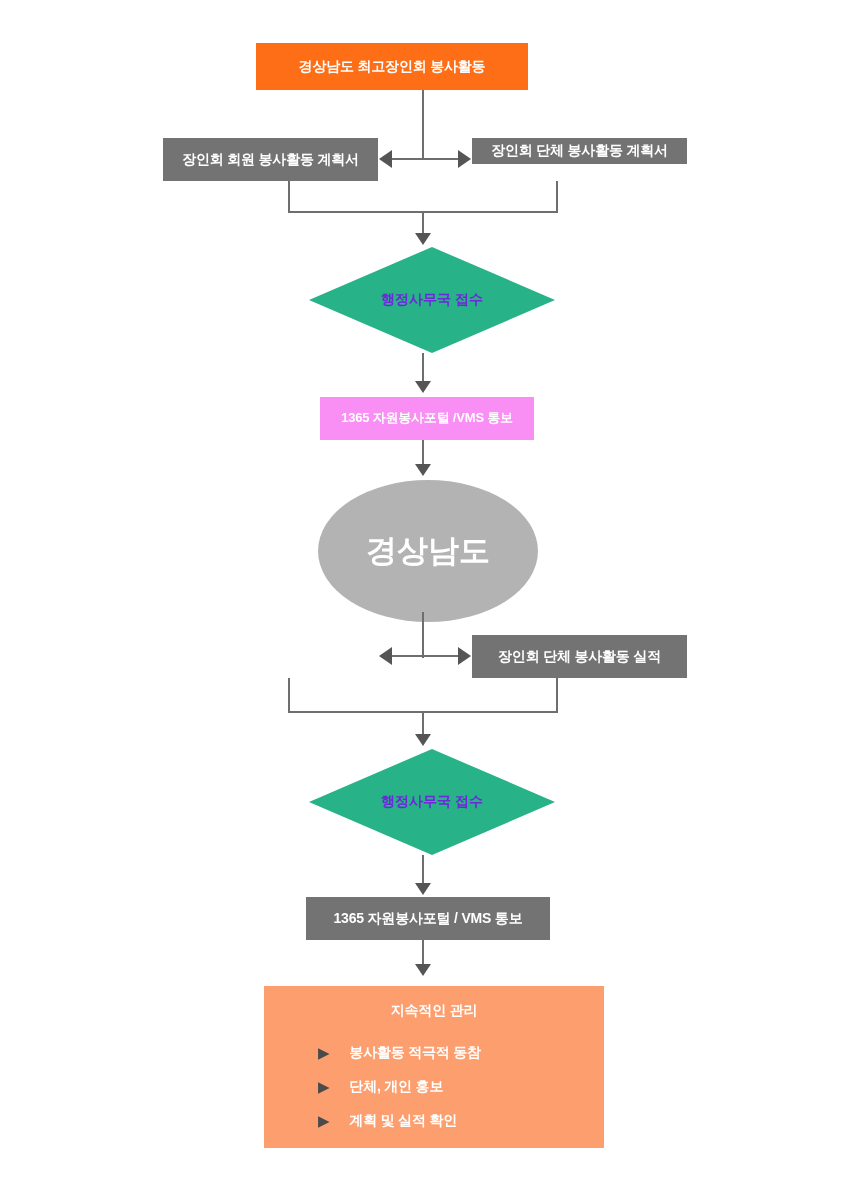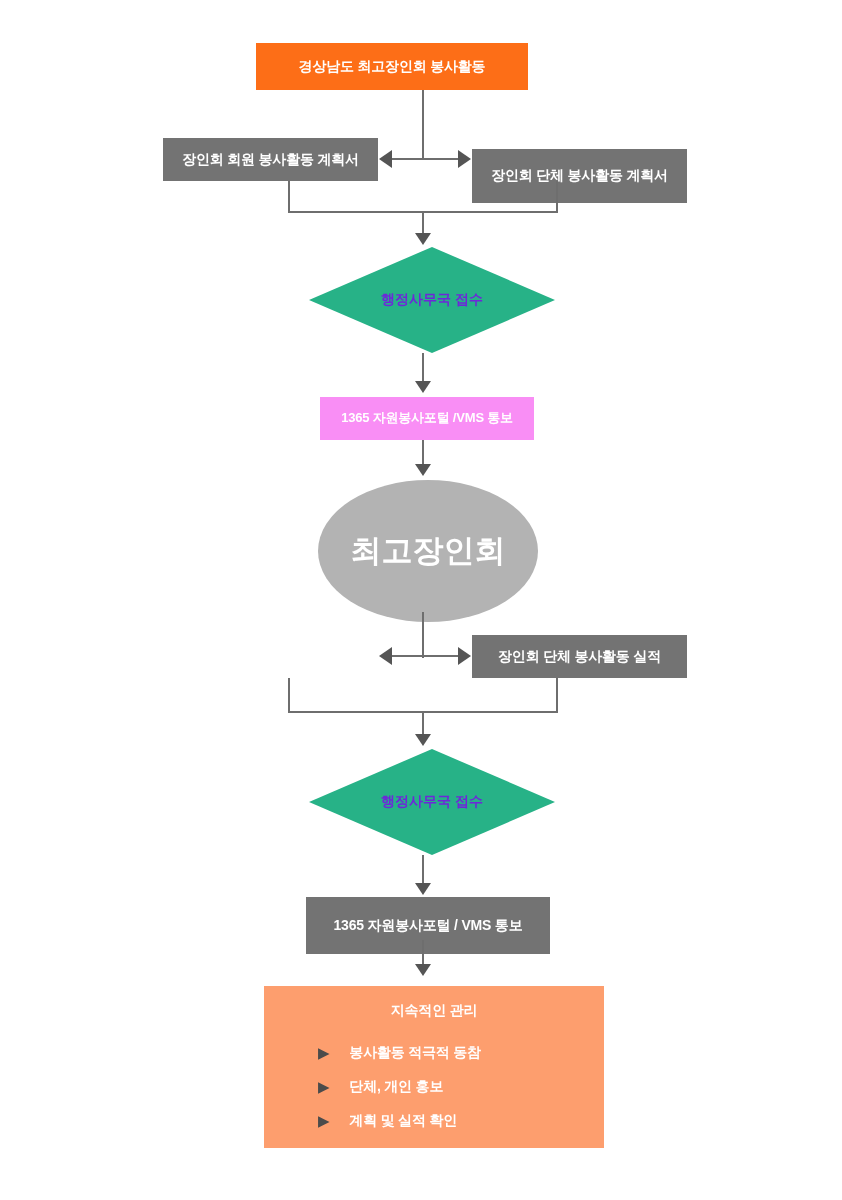--- a/index.html
+++ b/index.html
@@ -37,24 +37,24 @@
     font-weight: 700;
   }
 
   
   .cyan {
     background: #737373;
     font-size: 14px;
     font-weight: 700;
   }
   #n-plan-member { left: 163px; top: 138px; width: 215px; height: 43px; }
-  #n-plan-group  { left: 472px; top: 149px; width: 215px; height: 54px; }
+  #n-plan-group  { left: 472px; top: 138px; width: 215px; height: 26px; }
   #n-start-member { left: 163px; top: 635px; width: 215px; height: 43px; }
   #n-result-group { left: 472px; top: 635px; width: 215px; height: 43px; }
-  #n-vms2 { left: 306px; top: 897px; width: 244px; height: 57px; font-size: 14px; }
+  #n-vms2 { left: 306px; top: 897px; width: 244px; height: 43px; font-size: 14px; }
 
   
   #n-vms1 {
     left: 320px; top: 397px; width: 214px; height: 43px;
     background: #f98ef5;
     font-size: 13px;
     font-weight: 700;
   }
 
   
@@ -179,21 +179,21 @@
   </div>
 
   <div class="conn vline" style="left:422px; top:353px; height:30px;"></div>
   <div class="arrow-down" style="left:415px; top:381px;"></div>
 
   <div class="node" id="n-vms1">1365 자원봉사포털 /VMS 통보</div>
 
   <div class="conn vline" style="left:422px; top:440px; height:26px;"></div>
   <div class="arrow-down" style="left:415px; top:464px;"></div>
 
-  <div class="node" id="n-activity">최고장인회</div>
+  <div class="node" id="n-activity">경상남도</div>
 
   <div class="conn vline" style="left:422px; top:612px; height:46px;"></div>
 
   <div class="conn hline" style="left:388px; top:655px; width:70px;"></div>
   <div class="arrow-left" style="left:379px; top:647px;"></div>
   <div class="arrow-right" style="left:458px; top:647px;"></div>
 
   <div class="node cyan" id="n-result-group">장인회 단체 봉사활동 실적</div>
 
   <div class="conn vline" style="left:288px; top:678px; height:35px;"></div>

